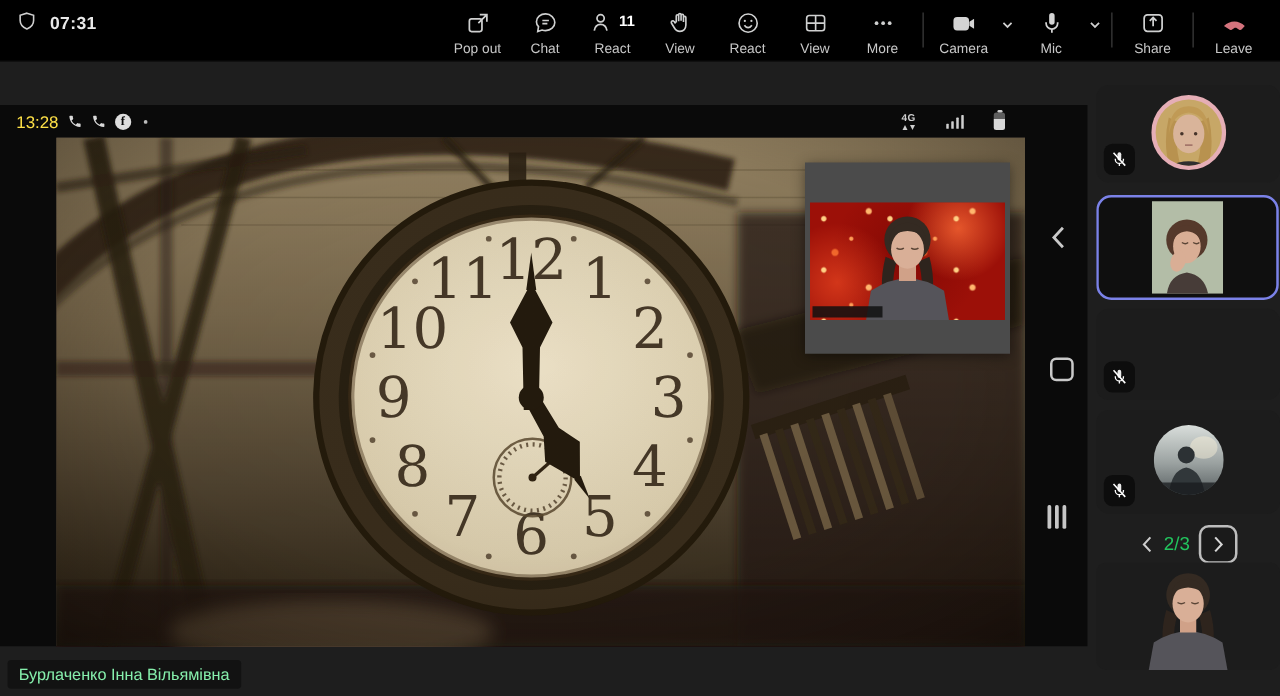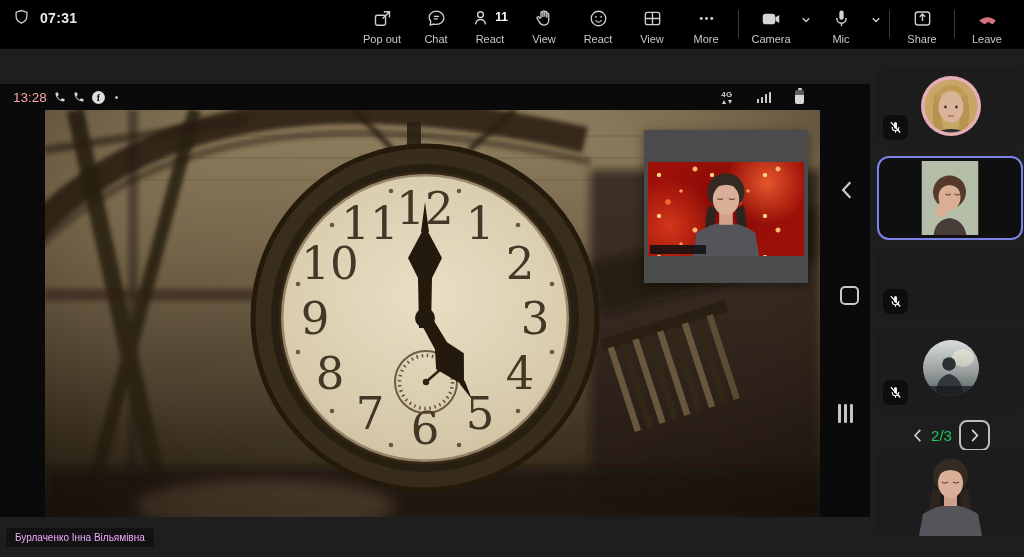--- a/index.html
+++ b/index.html
@@ -13,21 +13,21 @@
   .tb-btn .ic{height:22px;display:flex;align-items:center;justify-content:center;}
   .tb-lb{font-size:11px;color:#c7c7c7;margin-top:3px;white-space:nowrap;}
   .tb-badge{font-size:12px;font-weight:700;color:#fff;margin-left:2px;position:relative;top:-2px;}
   .iconrow{display:flex;align-items:flex-start;}
   .tb-chev{width:16px;padding-top:10px;display:flex;justify-content:center;cursor:pointer;}
   .tb-div{width:1px;height:28px;background:#3c3c3c;margin:6px 5px 0 5px;}
   .stage{position:absolute;left:0;top:49px;width:1024px;height:508px;background:#1e1e1e;}
   .phone-screen{position:absolute;left:0;top:35px;width:870px;height:433px;background:#0a0a0a;}
   .p-status{position:absolute;left:0;top:0;width:100%;height:26px;display:flex;align-items:center;}
   .ps-left{display:flex;align-items:center;gap:7px;padding-left:13px;}
-  .ps-time{color:#fca5a5;font-size:13.5px;}
+  .ps-time{color:#fde047;font-size:13.5px;}
   .fb-ic{width:13px;height:13px;border-radius:50%;background:#dedede;color:#0a0a0a;font-weight:700;
     font-size:10px;display:flex;align-items:center;justify-content:center;font-family:"Liberation Serif",serif;}
   .ps-dot{width:3px;height:3px;border-radius:50%;background:#bdbdbd;margin-left:3px;}
   .ps-right{position:absolute;right:66px;top:0;height:26px;display:flex;align-items:center;gap:24px;}
   .net{display:flex;flex-direction:column;align-items:center;line-height:1;}
   .net-lb{font-size:8px;font-weight:700;color:#cfcfcf;letter-spacing:.3px;}
   .net-arrows{display:flex;gap:2px;margin-top:1px;}
   .tri-up{width:0;height:0;border-left:2.5px solid transparent;border-right:2.5px solid transparent;border-bottom:4px solid #cfcfcf;}
   .tri-dn{width:0;height:0;border-left:2.5px solid transparent;border-right:2.5px solid transparent;border-top:4px solid #cfcfcf;}
   .sig{display:flex;align-items:flex-end;gap:1.5px;height:11px;}
@@ -47,22 +47,22 @@
     background-image:
       radial-gradient(circle 2px at 11px 13px, #ffd084 0 1.7px, transparent 2.6px),
       radial-gradient(circle 1.6px at 33px 29px, #ff9d56 0 1.2px, transparent 2.1px),
       radial-gradient(circle 2.4px at 47px 7px, #ffb66d 0 1.9px, transparent 3px),
       radial-gradient(circle 3px at 20px 40px, rgba(255,120,50,.8) 0 2.2px, transparent 3.4px),
       radial-gradient(circle at 76% 22%, rgba(255,110,55,.75), rgba(200,25,10,0) 30%),
       radial-gradient(circle at 14% 68%, rgba(255,85,40,.55), transparent 32%),
       radial-gradient(circle at 50% 45%, rgba(130,8,4,.9), rgba(160,14,8,0) 65%);
     background-size:53px 41px,67px 53px,83px 61px,71px 59px,100% 100%,100% 100%,100% 100%;}
   .girl-svg{position:absolute;left:0;bottom:0;width:100%;height:100%;}
-  .name-label{position:absolute;left:6px;top:479px;background:rgba(17,17,17,.92);color:#f0abfc;
-    font-size:10px;padding:4px 9px;border-radius:3px;z-index:30;white-space:nowrap;}
+  .name-label{position:absolute;left:6px;top:479px;background:rgba(17,17,17,.92);color:#86efac;
+    font-size:13px;padding:4px 9px;border-radius:3px;z-index:30;white-space:nowrap;}
   .sidebar{position:absolute;left:877px;top:19px;width:147px;height:489px;}
   .tile{position:absolute;left:0;width:147px;background:#1c1c1c;border-radius:10px;overflow:hidden;cursor:pointer;}
   .t1{top:0;height:78px;}
   .t2{top:88px;height:80px;border:2.5px solid #7b82e8;border-radius:12px;background:#0f0f0f;width:142px;}
   .t3{top:179px;height:73px;}
   .t4{top:260px;height:83px;}
   .t5{top:382px;height:86px;border-radius:8px;}
   .av-center{position:absolute;left:50%;transform:translateX(-50%);}
   .mic-chip{position:absolute;left:6px;bottom:6px;width:25px;height:25px;border-radius:7px;
     background:rgba(10,10,10,.8);display:flex;align-items:center;justify-content:center;}

